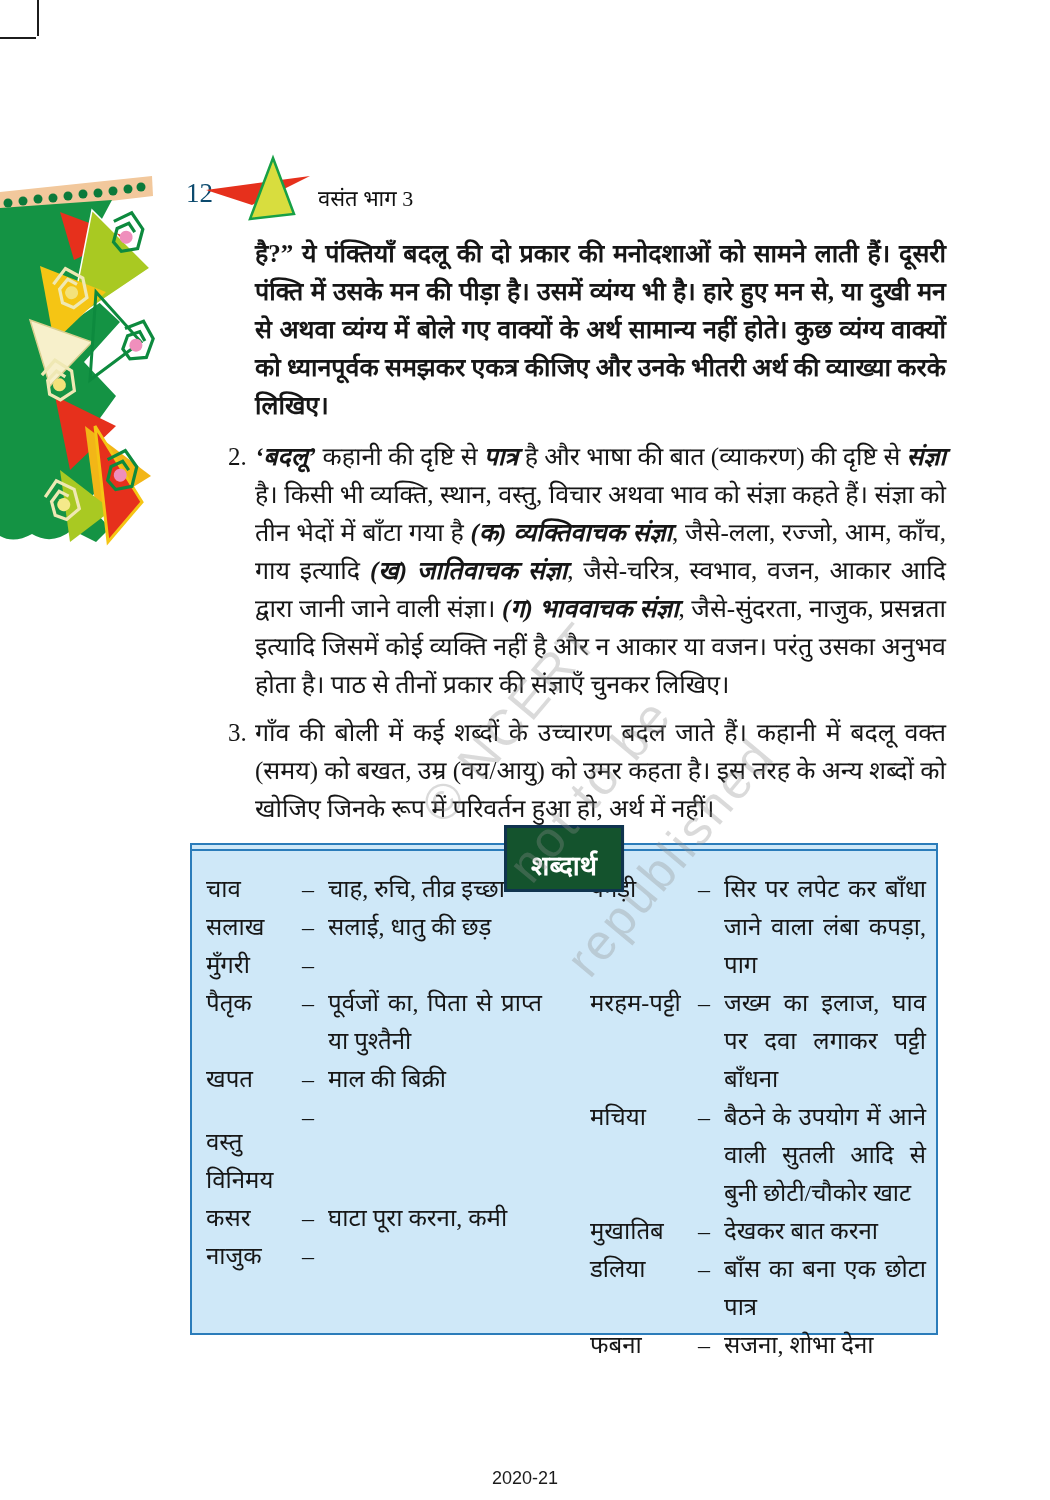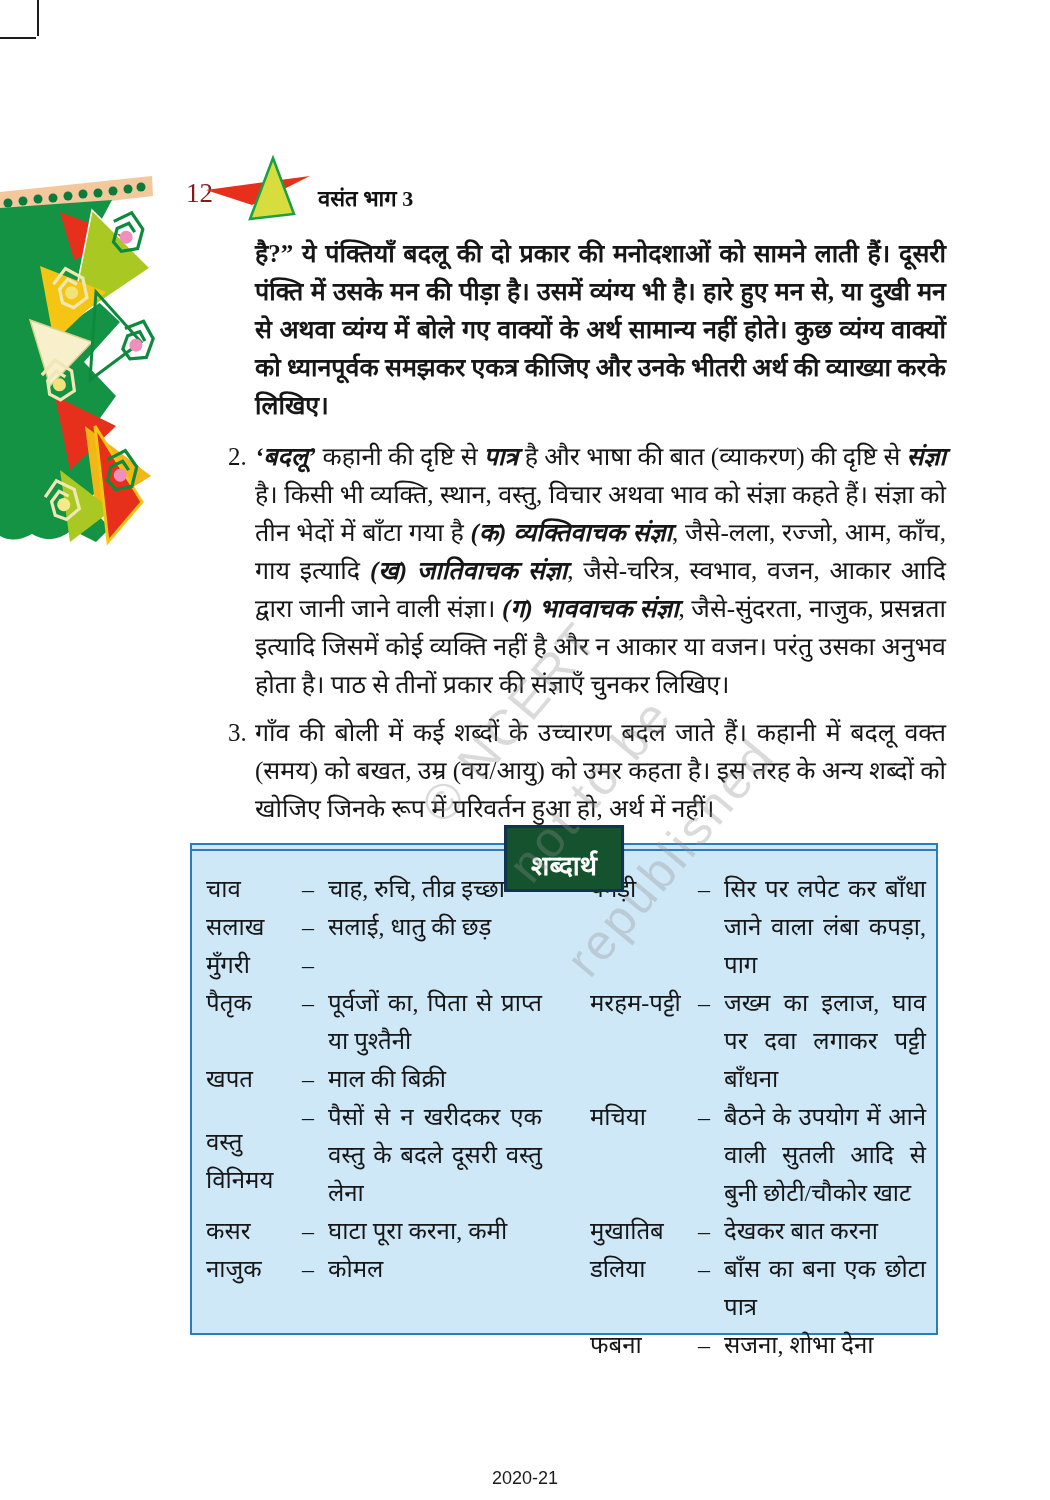--- a/index.html
+++ b/index.html
@@ -10,23 +10,23 @@
     overflow:hidden;
     font-family:"Liberation Serif","DejaVu Serif",serif;
     color:#161616;
   }
   
   .crop-v{position:absolute;left:37px;top:0;width:2px;height:36px;background:#1c1c1c;}
   .crop-h{position:absolute;left:0;top:37px;width:36px;height:2px;background:#1c1c1c;}
 
   
   .header{position:absolute;left:0;top:150px;width:1050px;height:80px;}
-  .pgnum{position:absolute;left:186px;top:28px;font-size:27px;color:#7f1d1d;}
+  .pgnum{position:absolute;left:186px;top:28px;font-size:27px;color:#0c4a6e;}
   .logo{position:absolute;left:198px;top:0;}
-  .booktitle{position:absolute;left:318px;top:32px;font-size:22px;color:#111;font-weight:bold;}
+  .booktitle{position:absolute;left:318px;top:32px;font-size:22px;color:#111;}
 
   
   .deco{position:absolute;left:0;top:170px;}
 
   
   .content{
     position:absolute;left:228px;top:235px;width:718px;
     font-size:25px;line-height:38px;text-align:justify;
   }
   .para{margin:0 0 13px 27px;font-weight:bold;}
@@ -192,31 +192,29 @@
             <span class="gdef">पूर्वजों का, पिता से प्राप्त या पुश्तैनी</span>
           </div>
           <div class="grow">
             <span class="gterm">खपत</span>
             <span class="gdash">–</span>
             <span class="gdef">माल की बिक्री</span>
           </div>
           <div class="grow">
             <span class="gterm wrap">वस्तु विनिमय</span>
             <span class="gdash">–</span>
-            <span class="gdef">पैसों से न खरीदकर एक वस्तु के बदले दूसरी वस्तु लेना</span>
           </div>
           <div class="grow">
             <span class="gterm">कसर</span>
             <span class="gdash">–</span>
             <span class="gdef">घाटा पूरा करना, कमी</span>
           </div>
           <div class="grow">
             <span class="gterm">नाजुक</span>
             <span class="gdash">–</span>
-            <span class="gdef">कोमल</span>
           </div>
         </div>
       <div class="gcol gcol-right" id="gloss-right">
           <div class="grow">
             <span class="gterm">पगड़ी</span>
             <span class="gdash">–</span>
             <span class="gdef">सिर पर लपेट कर बाँधा जाने वाला लंबा कपड़ा, पाग</span>
           </div>
           <div class="grow">
             <span class="gterm">मरहम-पट्टी</span>

